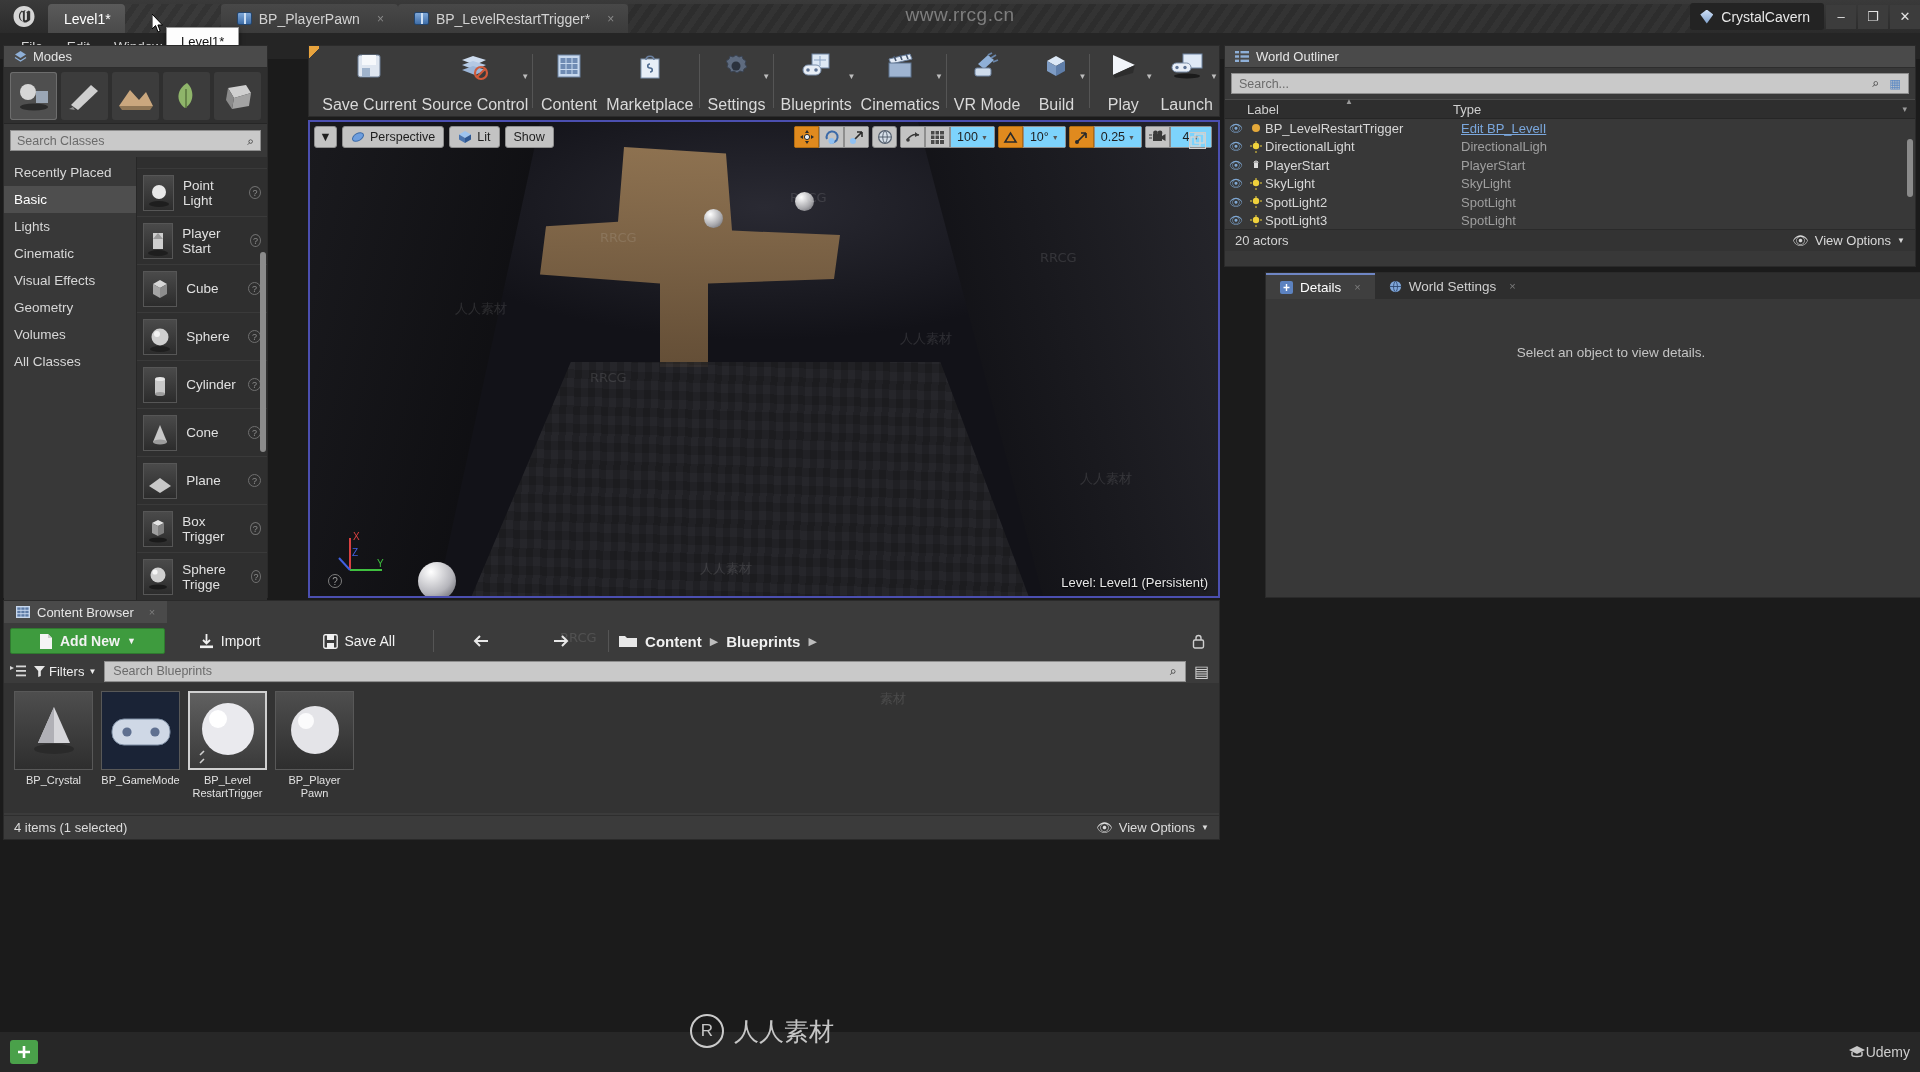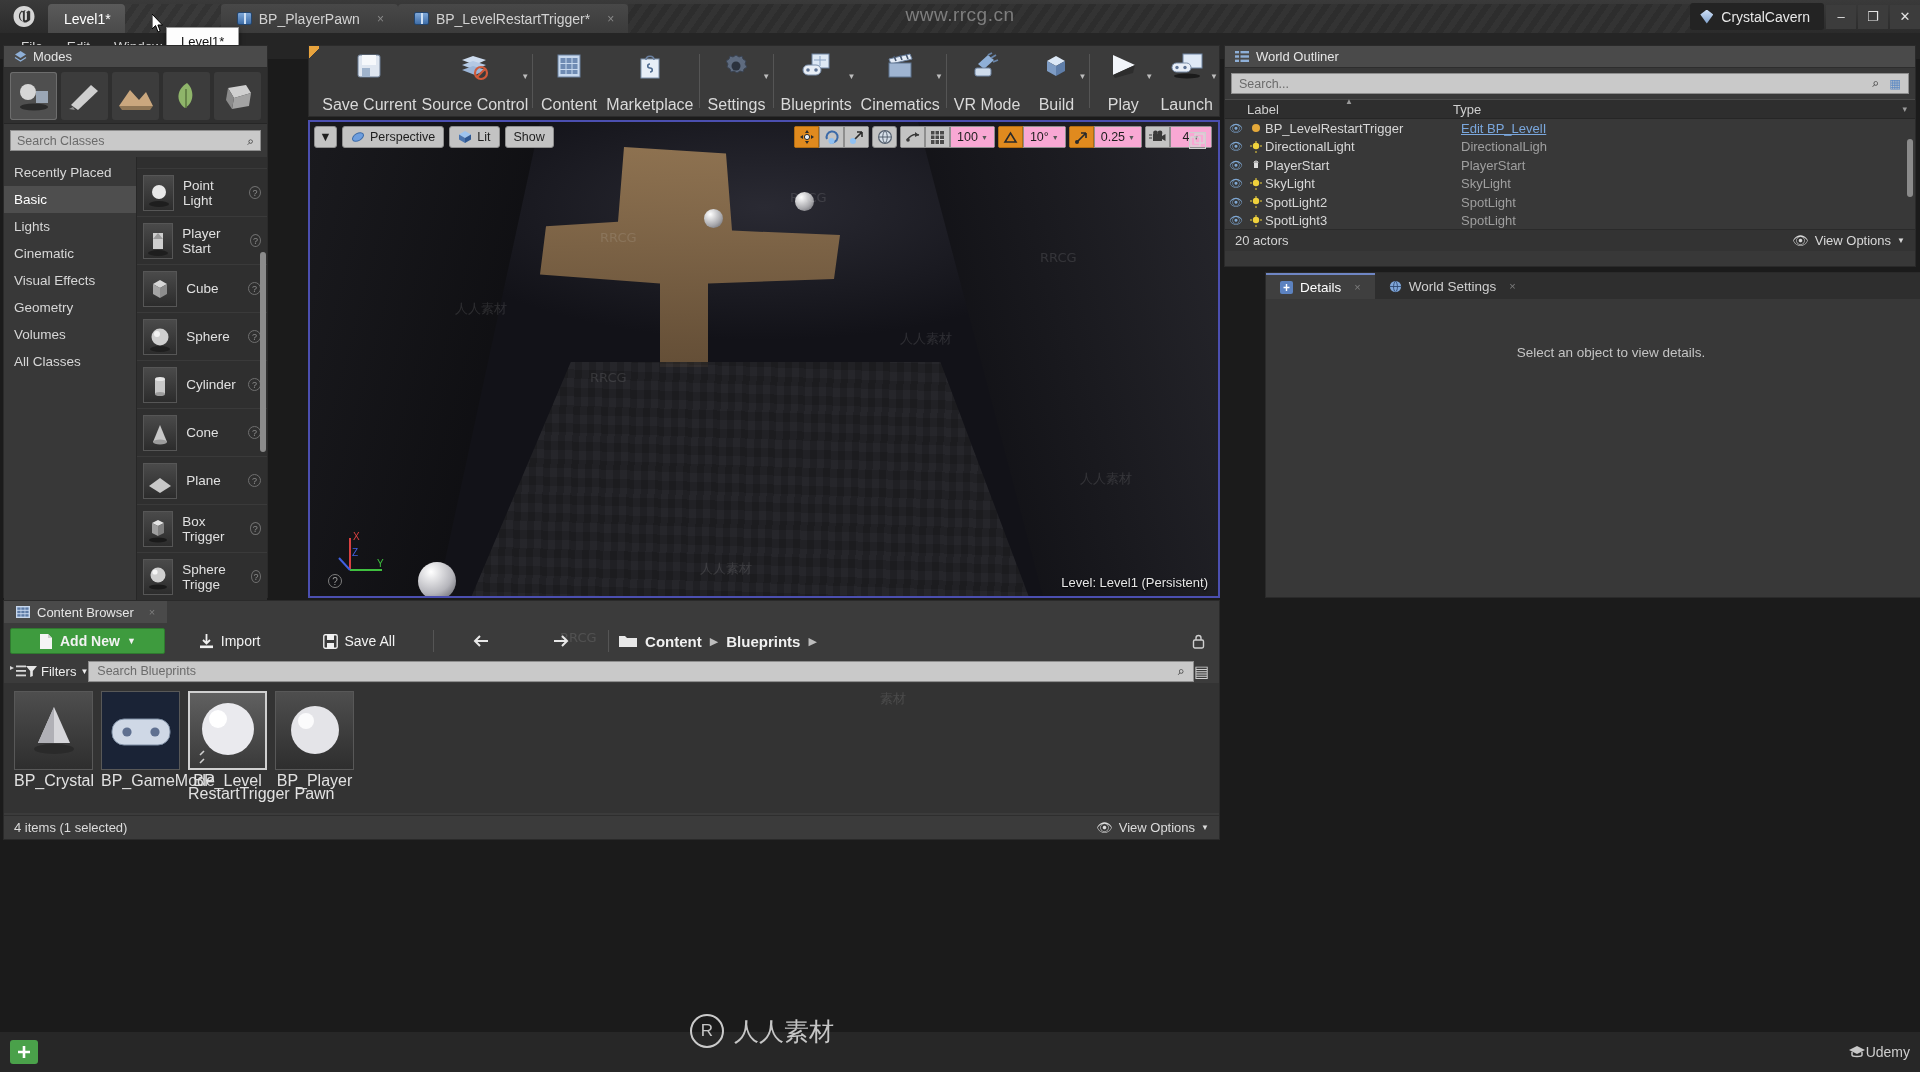--- a/index.html
+++ b/index.html
@@ -102,21 +102,21 @@
     background:radial-gradient(circle at 34% 26%,#fff,#b5b5bb 58%,#4e4e55); }
   #vp-tb { position:absolute; left:4px; top:4px; display:flex; align-items:center; gap:5px; }
   .vb { height:22px; background:#c3c3c3; border:1px solid #8e8e8e; border-radius:3px; display:flex;
     align-items:center; gap:5px; padding:0 8px; font-size:12.5px; color:#1e1e1e; }
   .vb.sq { width:23px; justify-content:center; padding:0; }
   #vp-tb-right { position:absolute; right:6px; top:4px; display:flex; align-items:center; gap:3px; }
   .gz { width:25px; height:22px; background:#c3c3c3; border:1px solid #8e8e8e; display:flex;
     align-items:center; justify-content:center; }
   .gz.on { background:#e08a1e; border-color:#b06c12; }
   .gzgrp { display:flex; border-radius:3px; overflow:hidden; }
-  .numfield { height:22px; min-width:42px; background:#f9a8d4; border:1px solid #8e8e8e; display:flex;
+  .numfield { height:22px; min-width:42px; background:#7dd3fc; border:1px solid #8e8e8e; display:flex;
     align-items:center; justify-content:center; gap:3px; font-size:12.5px; color:#1e1e1e; padding:0 6px; }
   .caret-sm { font-size:7px; color:#555; }
   #axis-gizmo { position:absolute; left:26px; bottom:22px; width:50px; height:46px; }
   #vp-help { position:absolute; left:18px; bottom:8px; width:14px; height:14px; border-radius:50%;
     border:1px solid #7d7d7d; color:#9a9a9a; font-size:10px; display:flex; align-items:center; justify-content:center; }
   #vp-level { position:absolute; right:10px; bottom:6px; font-size:13px; color:#e6e6e6;
     text-shadow:0 1px 2px #000; }
   #vp-maximize { position:absolute; right:6px; top:6px; width:17px; height:17px; border:1px solid #cfcfcf; }
 
   
@@ -159,30 +159,30 @@
     font-size:13px; color:#e6e6e6; }
   #cb-tab .t .x { color:#7d7d7d; font-size:11px; margin-left:8px; }
   #cb-bar { height:36px; background:#3b3b3b; display:flex; align-items:center; padding:0 6px; gap:6px; }
   .cb-btn { display:flex; align-items:center; gap:7px; height:26px; padding:0 28px; font-size:14px;
     color:#f2f2f2; border-radius:2px; }
   #addnew { background:#3e9b3e; border:1px solid #2f7a2f; font-weight:bold; }
   .cb-sep { width:1px; height:22px; background:#555; margin:0 4px; }
   #crumb { display:flex; align-items:center; gap:8px; font-size:15px; color:#f0f0f0; font-weight:bold; }
   #crumb .sep { color:#bdbdbd; font-size:11px; font-weight:normal; }
   #cb-lock { margin-left:auto; margin-right:8px; color:#cfcfcf; font-size:13px; }
-  #cb-filter { height:24px; background:#3b3b3b; display:flex; align-items:center; padding:0 6px; }
+  #cb-filter { height:24px; background:#3b3b3b; display:flex; align-items:center; gap:8px; padding:0 6px; }
   #cb-search { flex:1; height:21px; background:#c9c9c9; border:1px solid #8e8e8e; display:flex;
     align-items:center; padding:0 8px; font-size:12.5px; color:#6b6b6b; }
   #cb-search .mag { margin-left:auto; color:#333; }
   #cb-grid { height:130px; display:flex; gap:8px; padding:8px 10px; background:#333; }
   .asset { width:79px; }
   .athumb { width:79px; height:79px; border:1px solid #585858; background:linear-gradient(#4e4e4e,#2e2e2e);
     display:flex; align-items:center; justify-content:center; position:relative; }
   .asset.sel .athumb { border:2px solid #d0d0d0; background:linear-gradient(#606060,#3a3a3a); }
-  .aname { text-align:center; font-size:16px; color:#e2e2e2; margin-top:4px; line-height:13px; }
+  .aname { text-align:center; font-size:11px; color:#e2e2e2; margin-top:4px; line-height:13px; }
   #cb-foot { position:absolute; left:0; bottom:0; width:100%; height:24px; background:#3b3b3b;
     border-top:1px solid #2e2e2e; display:flex; align-items:center; padding:0 10px; font-size:13px; color:#dcdcdc; }
   #cb-foot .right { margin-left:auto; display:flex; align-items:center; gap:6px; }
 
   
   #status { position:absolute; left:0; bottom:0; width:1920px; height:40px; background:#272727;
     display:flex; align-items:center; padding:0 10px; }
   #plug { width:28px; height:24px; background:#4aa14a; border-radius:3px; display:flex;
     align-items:center; justify-content:center; color:#fff; font-size:15px; }
   #udemy { margin-left:auto; display:flex; align-items:center; font-size:14px; color:#cfcfcf; }

